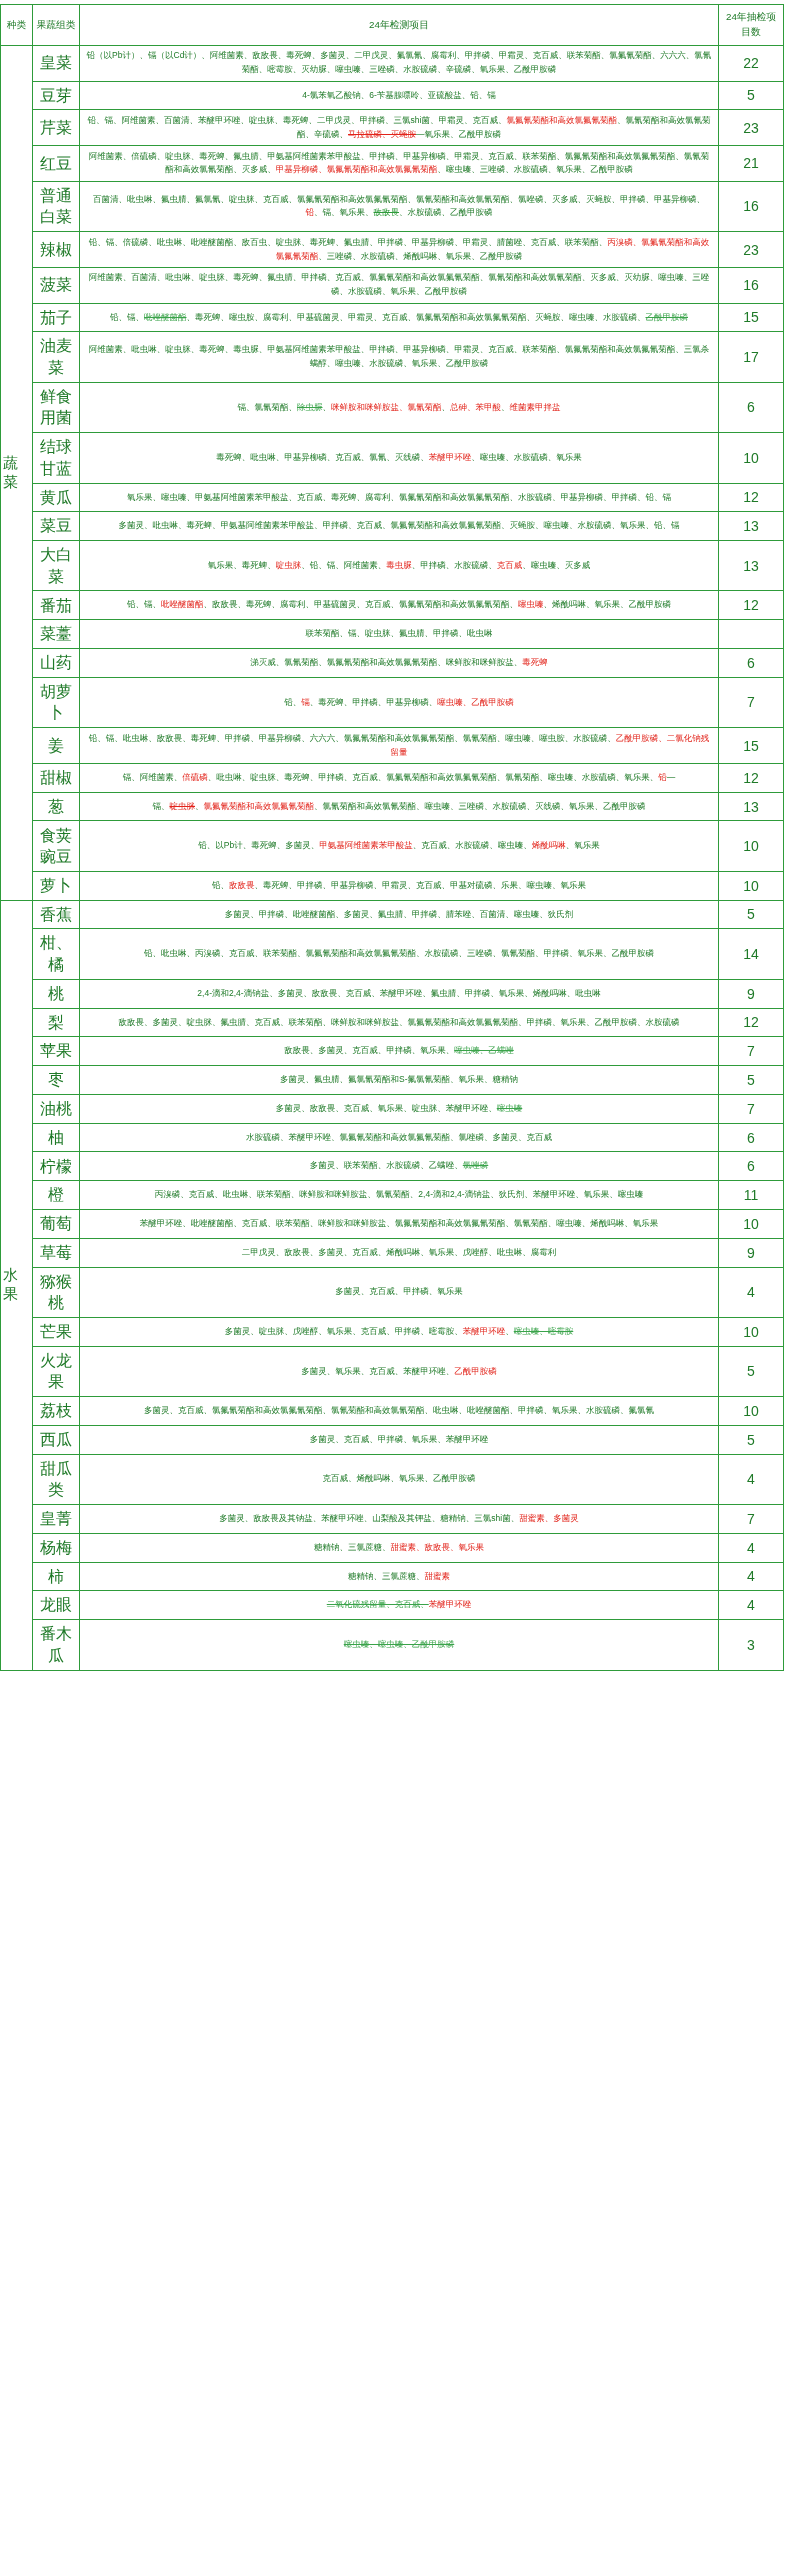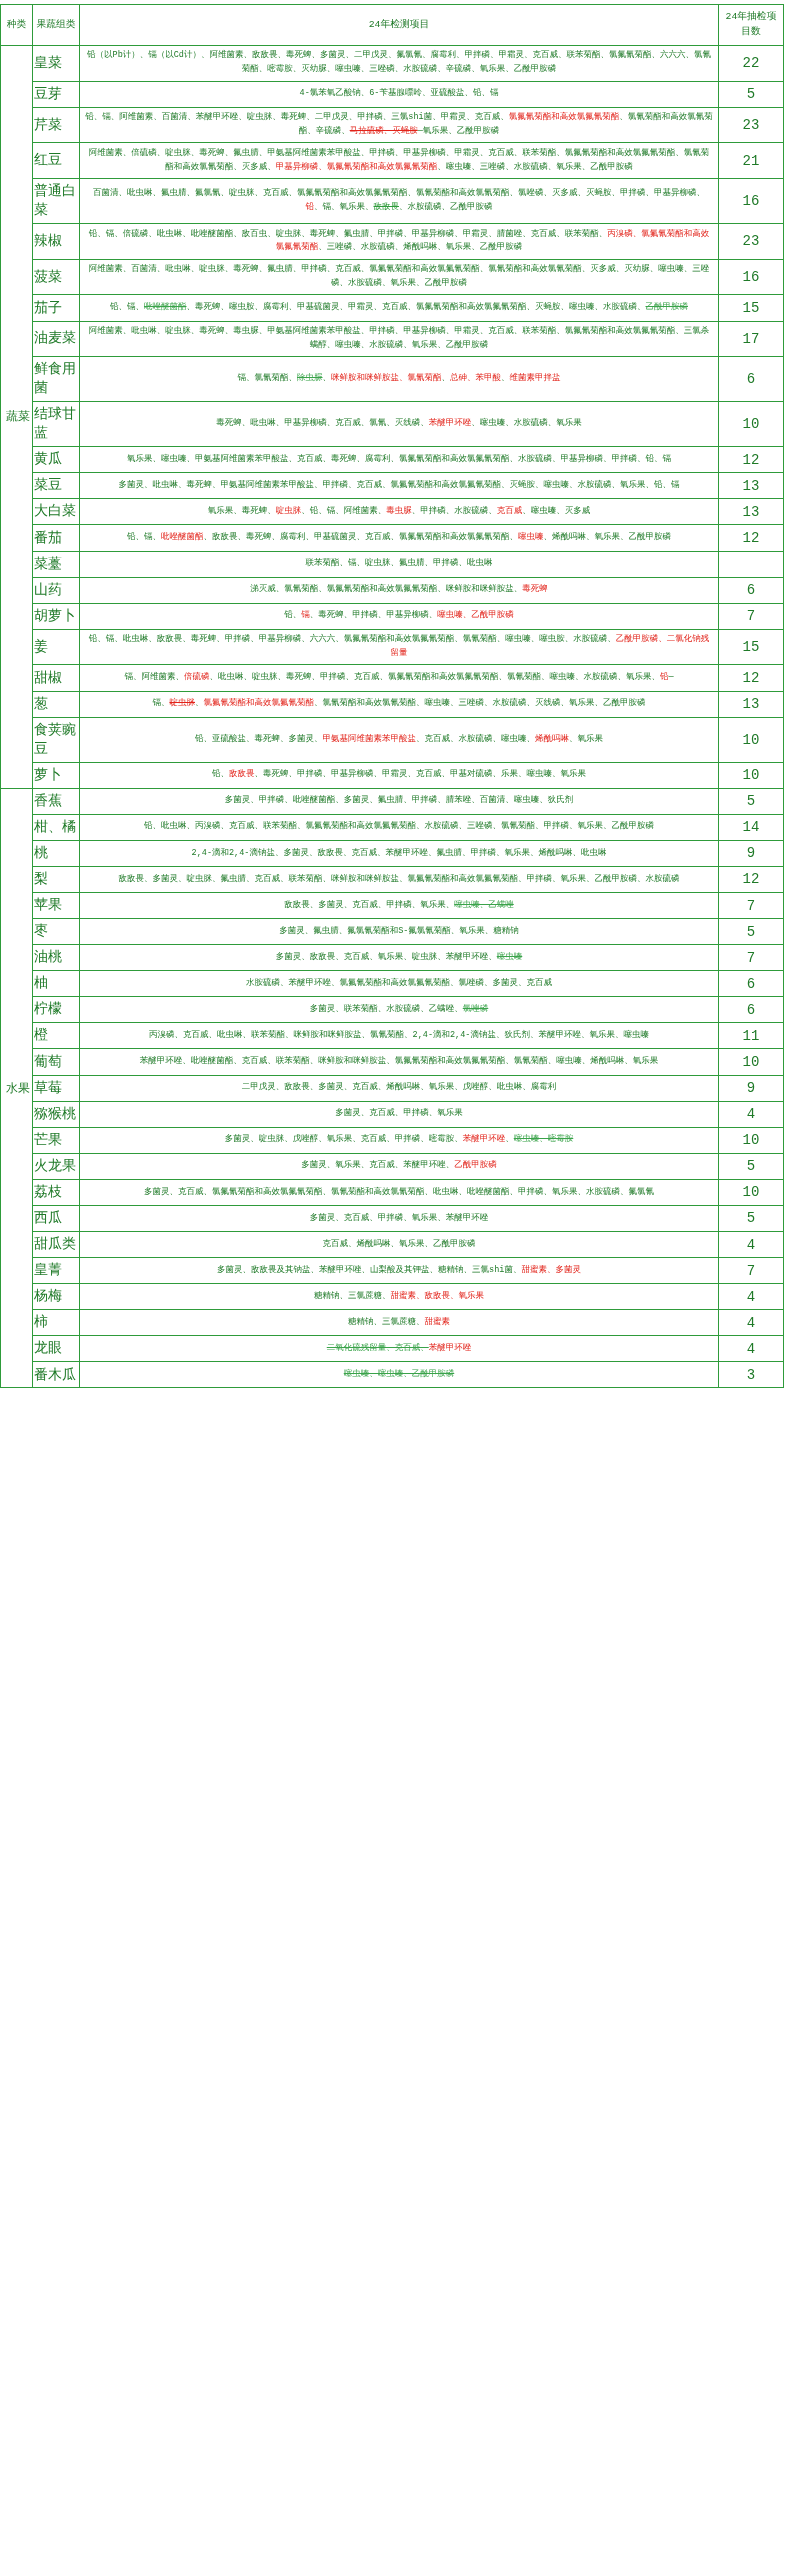--- a/index.html
+++ b/index.html
@@ -1,26 +1,26 @@
 <!DOCTYPE html>
 <html style="font-size:8.2px"><head>
 <meta charset="utf-8">
 <style>
   html,body{margin:0;padding:0;background:#ffffff;}
   body{font-family:"Liberation Sans","DejaVu Sans",sans-serif;}
-  .wrap{width:776px;padding:4.1px 0 0 0;box-sizing:border-box;font-family:Liberation Mono, monospace;}
+  .wrap{width:776px;padding:4.1px 0 0 0;box-sizing:border-box;}
   table.main{border-collapse:collapse;margin:0 auto;width:783px;table-layout:fixed;}
   table.main col.c0{width:32px;}
   table.main col.c1{width:47px;}
   table.main col.c2{width:639px;}
   table.main col.c3{width:65px;}
   table.main th, table.main td{border:0.5px solid #2e9b3a;vertical-align:middle;}
   table.main th{background:#ffffff;color:#1f7a28;font-size:9.8px;font-weight:normal;padding:5.2px 2.1px;text-align:center;line-height:1.5;}
-  td.cat{text-align:right;font-size:12px;color:#1f7a28;padding:2.1px;}
-  td.sub{font-size:14px;color:#1f7a28;padding:3.1px 1px;line-height:1.35;}
+  td.cat{text-align:left;font-size:15px;color:#1f7a28;padding:2.1px;}
+  td.sub{text-align:center;font-size:16px;color:#1f7a28;padding:3.1px 1px;line-height:1.35;}
   td.items{font-size:8.5px;color:#1f7a28;padding:3.6px 4.6px;line-height:1.62;text-align:center;}
   td.num{text-align:center;font-size:14px;color:#1f7a28;padding:2.1px;}
   .red{color:#e2231a;}
   .strike{color:#e2231a;text-decoration:line-through;}
   .green-strike{color:#2e9b3a;text-decoration:line-through;}
   .gstrike{color:#3aa34a;text-decoration:line-through;}
 </style>
 </head>
 <body>
 
@@ -142,21 +142,21 @@
           <td class="items"><span>镉、阿维菌素、</span><span class="red">倍硫磷</span><span>、吡虫啉、啶虫脒、毒死蜱、甲拌磷、克百威、氯氟氰菊酯和高效氯氟氰菊酯、氯氰菊酯、噻虫嗪、水胺硫磷、氧乐果、</span><span class="red">铅</span><span>—</span></td>
           <td class="num">12</td>
         </tr>
         <tr>
           <td class="sub">葱</td>
           <td class="items"><span>镉、</span><span class="strike">啶虫脒</span><span>、</span><span class="red">氯氟氰菊酯和高效氯氟氰菊酯</span><span>、氯氰菊酯和高效氯氰菊酯、噻虫嗪、三唑磷、水胺硫磷、灭线磷、氧乐果、乙酰甲胺磷</span></td>
           <td class="num">13</td>
         </tr>
         <tr>
           <td class="sub">食荚豌豆</td>
-          <td class="items"><span>铅、亚硫酸盐、毒死蜱、多菌灵、</span><span class="red">甲氨基阿维菌素苯甲酸盐</span><span>、克百威、水胺硫磷、噻虫嗪、</span><span class="red">烯酰吗啉</span><span>、氧乐果</span></td>
+          <td class="items"><span>铅、以Pb计、毒死蜱、多菌灵、</span><span class="red">甲氨基阿维菌素苯甲酸盐</span><span>、克百威、水胺硫磷、噻虫嗪、</span><span class="red">烯酰吗啉</span><span>、氧乐果</span></td>
           <td class="num">10</td>
         </tr>
         <tr>
           <td class="sub">萝卜</td>
           <td class="items"><span>铅、</span><span class="red">敌敌畏</span><span>、毒死蜱、甲拌磷、甲基异柳磷、甲霜灵、克百威、甲基对硫磷、乐果、噻虫嗪、氧乐果</span></td>
           <td class="num">10</td>
         </tr>
         <tr>
           <td class="cat" rowspan="23">水果</td>
           <td class="sub">香蕉</td>

